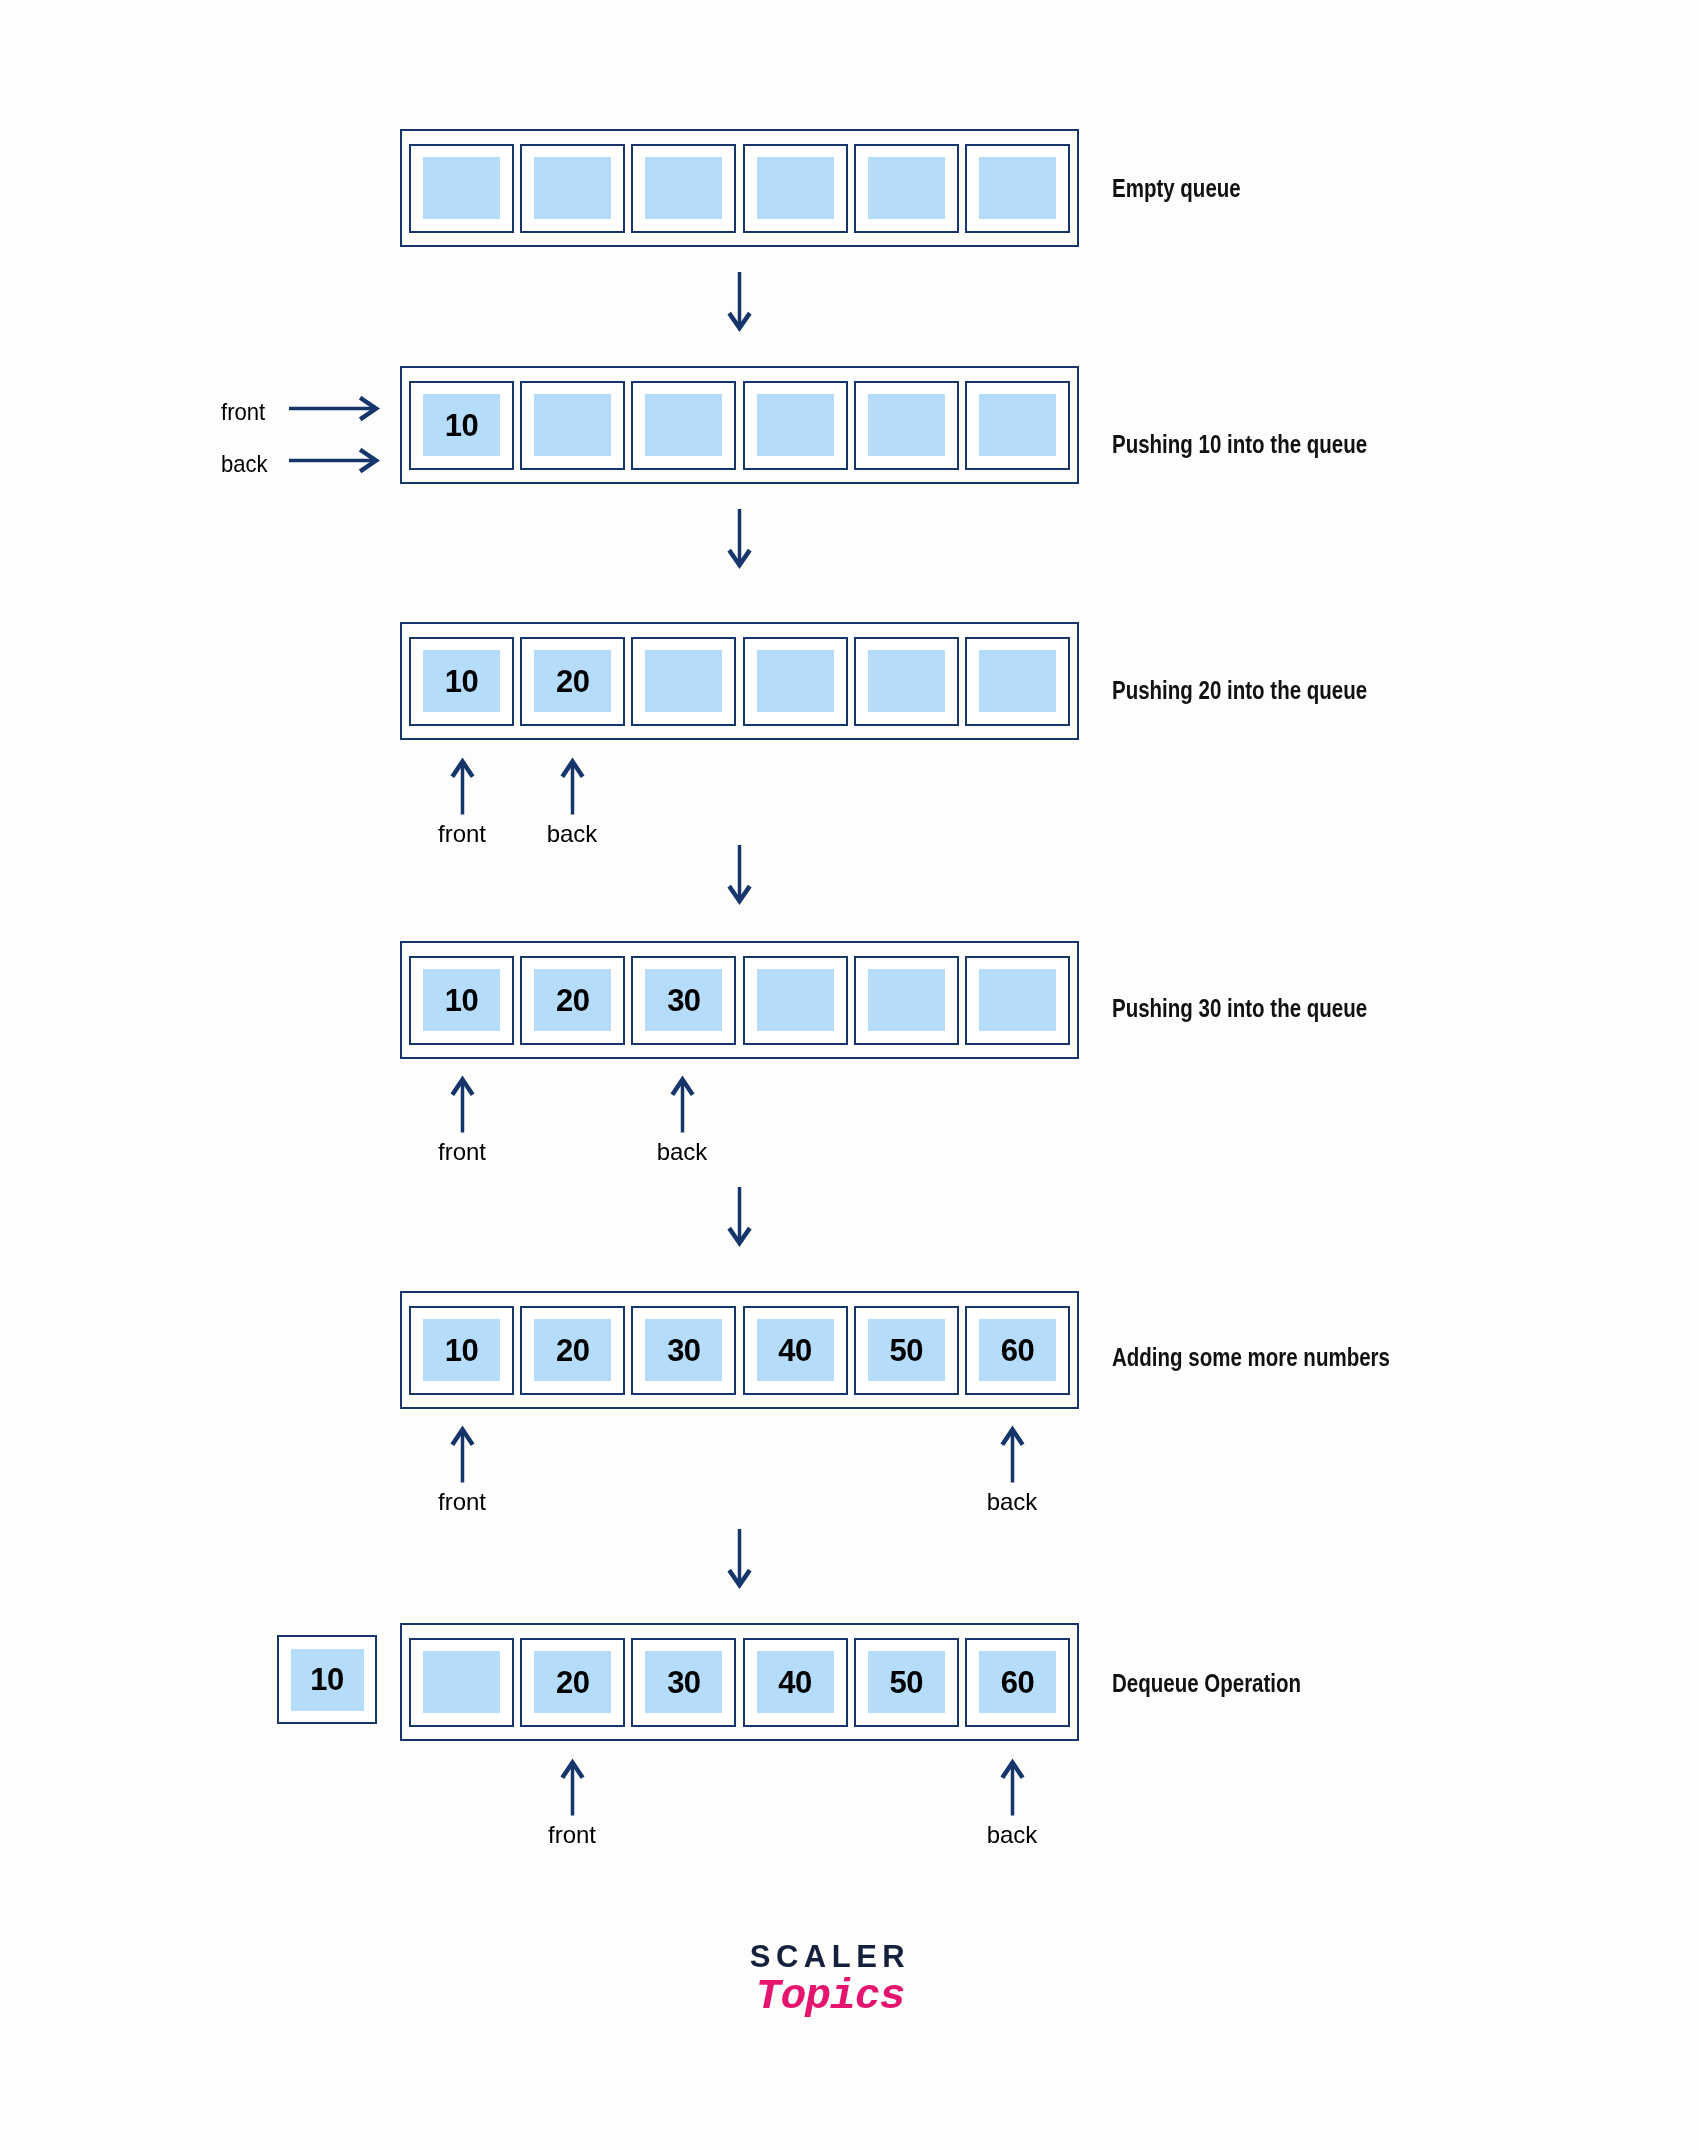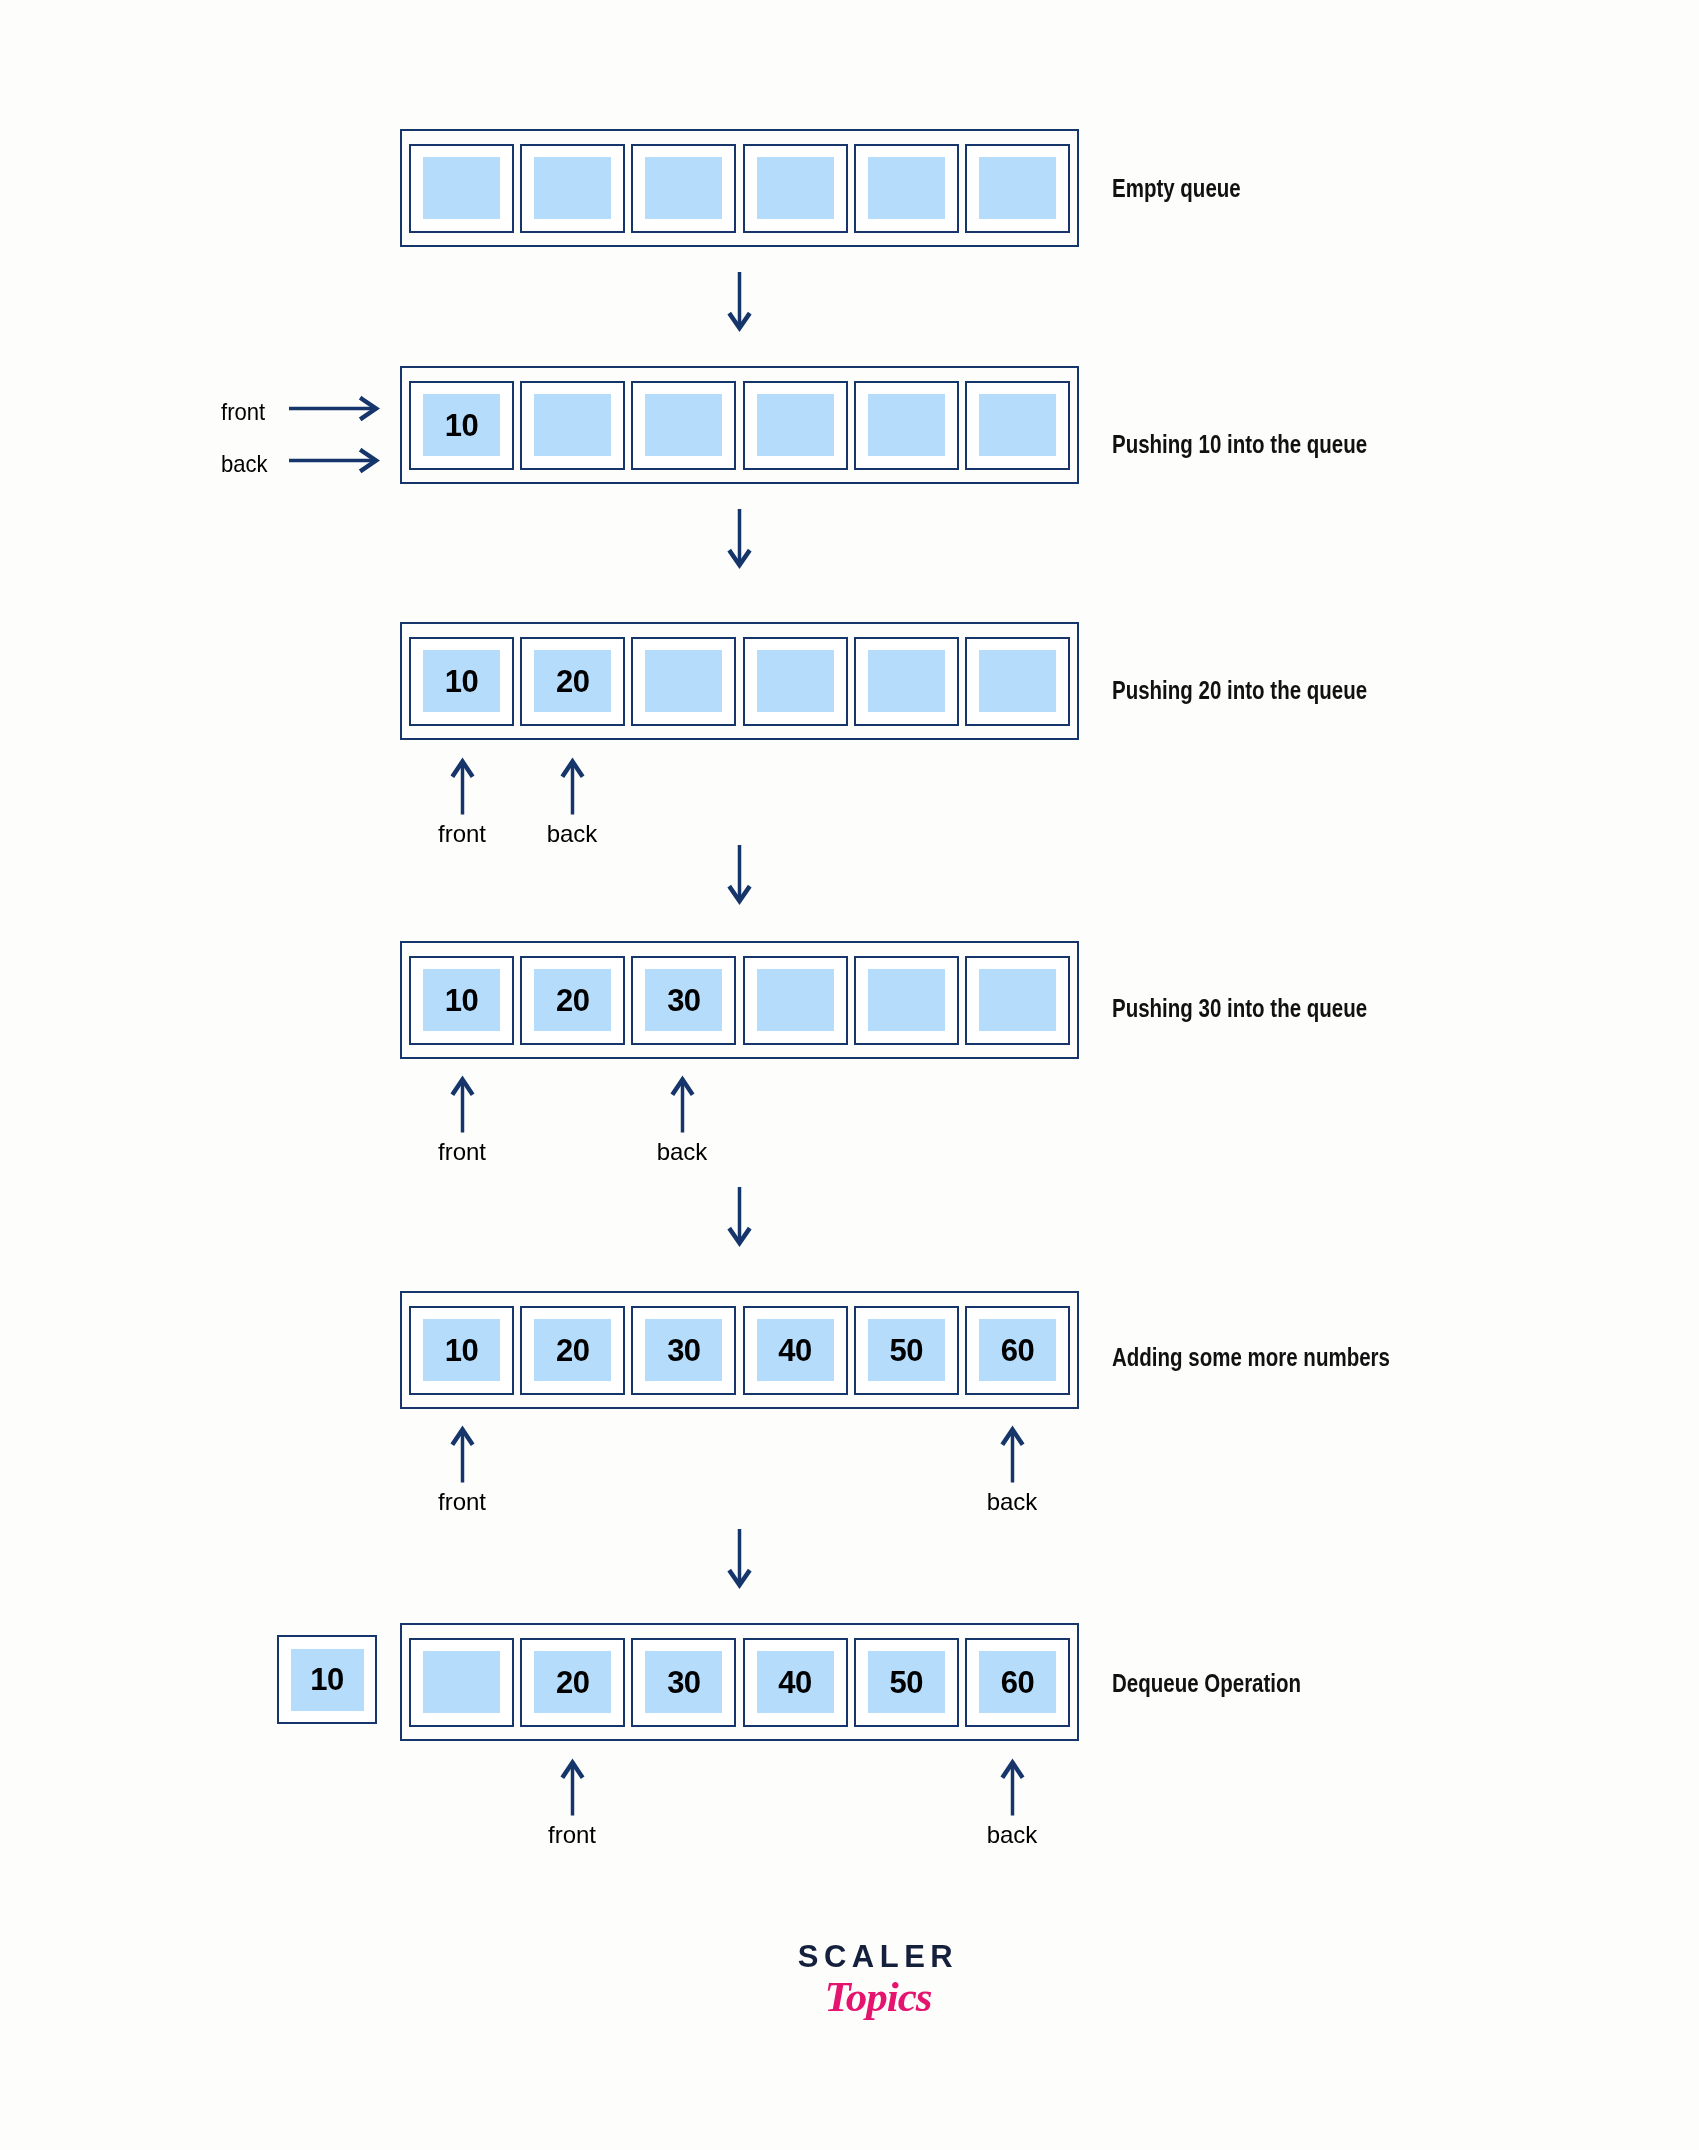--- a/index.html
+++ b/index.html
@@ -82,21 +82,21 @@
     width:300px;
   }
   .logo-top{
     font-family:"Liberation Sans", sans-serif;
     font-weight:bold;
     font-size:31px;
     letter-spacing:5.5px;
     color:#15213C;
   }
   .logo-bottom{
-    font-family:Liberation Serif, serif;
+    font-family:Liberation Mono, monospace;
     font-style:italic;
     font-weight:bold;
     font-size:43px;
     color:#E5156F;
     margin-top:-3px;
     letter-spacing:-1px;
   }
 </style>
 </head>
 <body>
@@ -409,19 +409,19 @@
 
     <svg class="arrow-svg" style="left:1000px;top:1760px;" width="25" height="57" viewBox="0 0 50 115">
       <line x1="25" y1="112" x2="25" y2="8" stroke="#16366B" stroke-width="7"></line>
       <polyline points="7,32 25,5 43,32" fill="none" stroke="#16366B" stroke-width="9" stroke-linecap="square"></polyline>
     </svg>
     <div class="ptr-label" style="left:962px;top:1821px;width:100px;">back</div>
 
     <div class="caption" style="left:1112px;top:1669px;">Dequeue Operation</div>
   </div>
 
-  <div class="logo" style="left:728px;top:1939px;">
+  <div class="logo" style="left:680px;top:1939px;">
     <div class="logo-top">SCALER</div>
     <div class="logo-bottom">Topics</div>
   </div>
 
 </div>
 
 
 </body></html>

